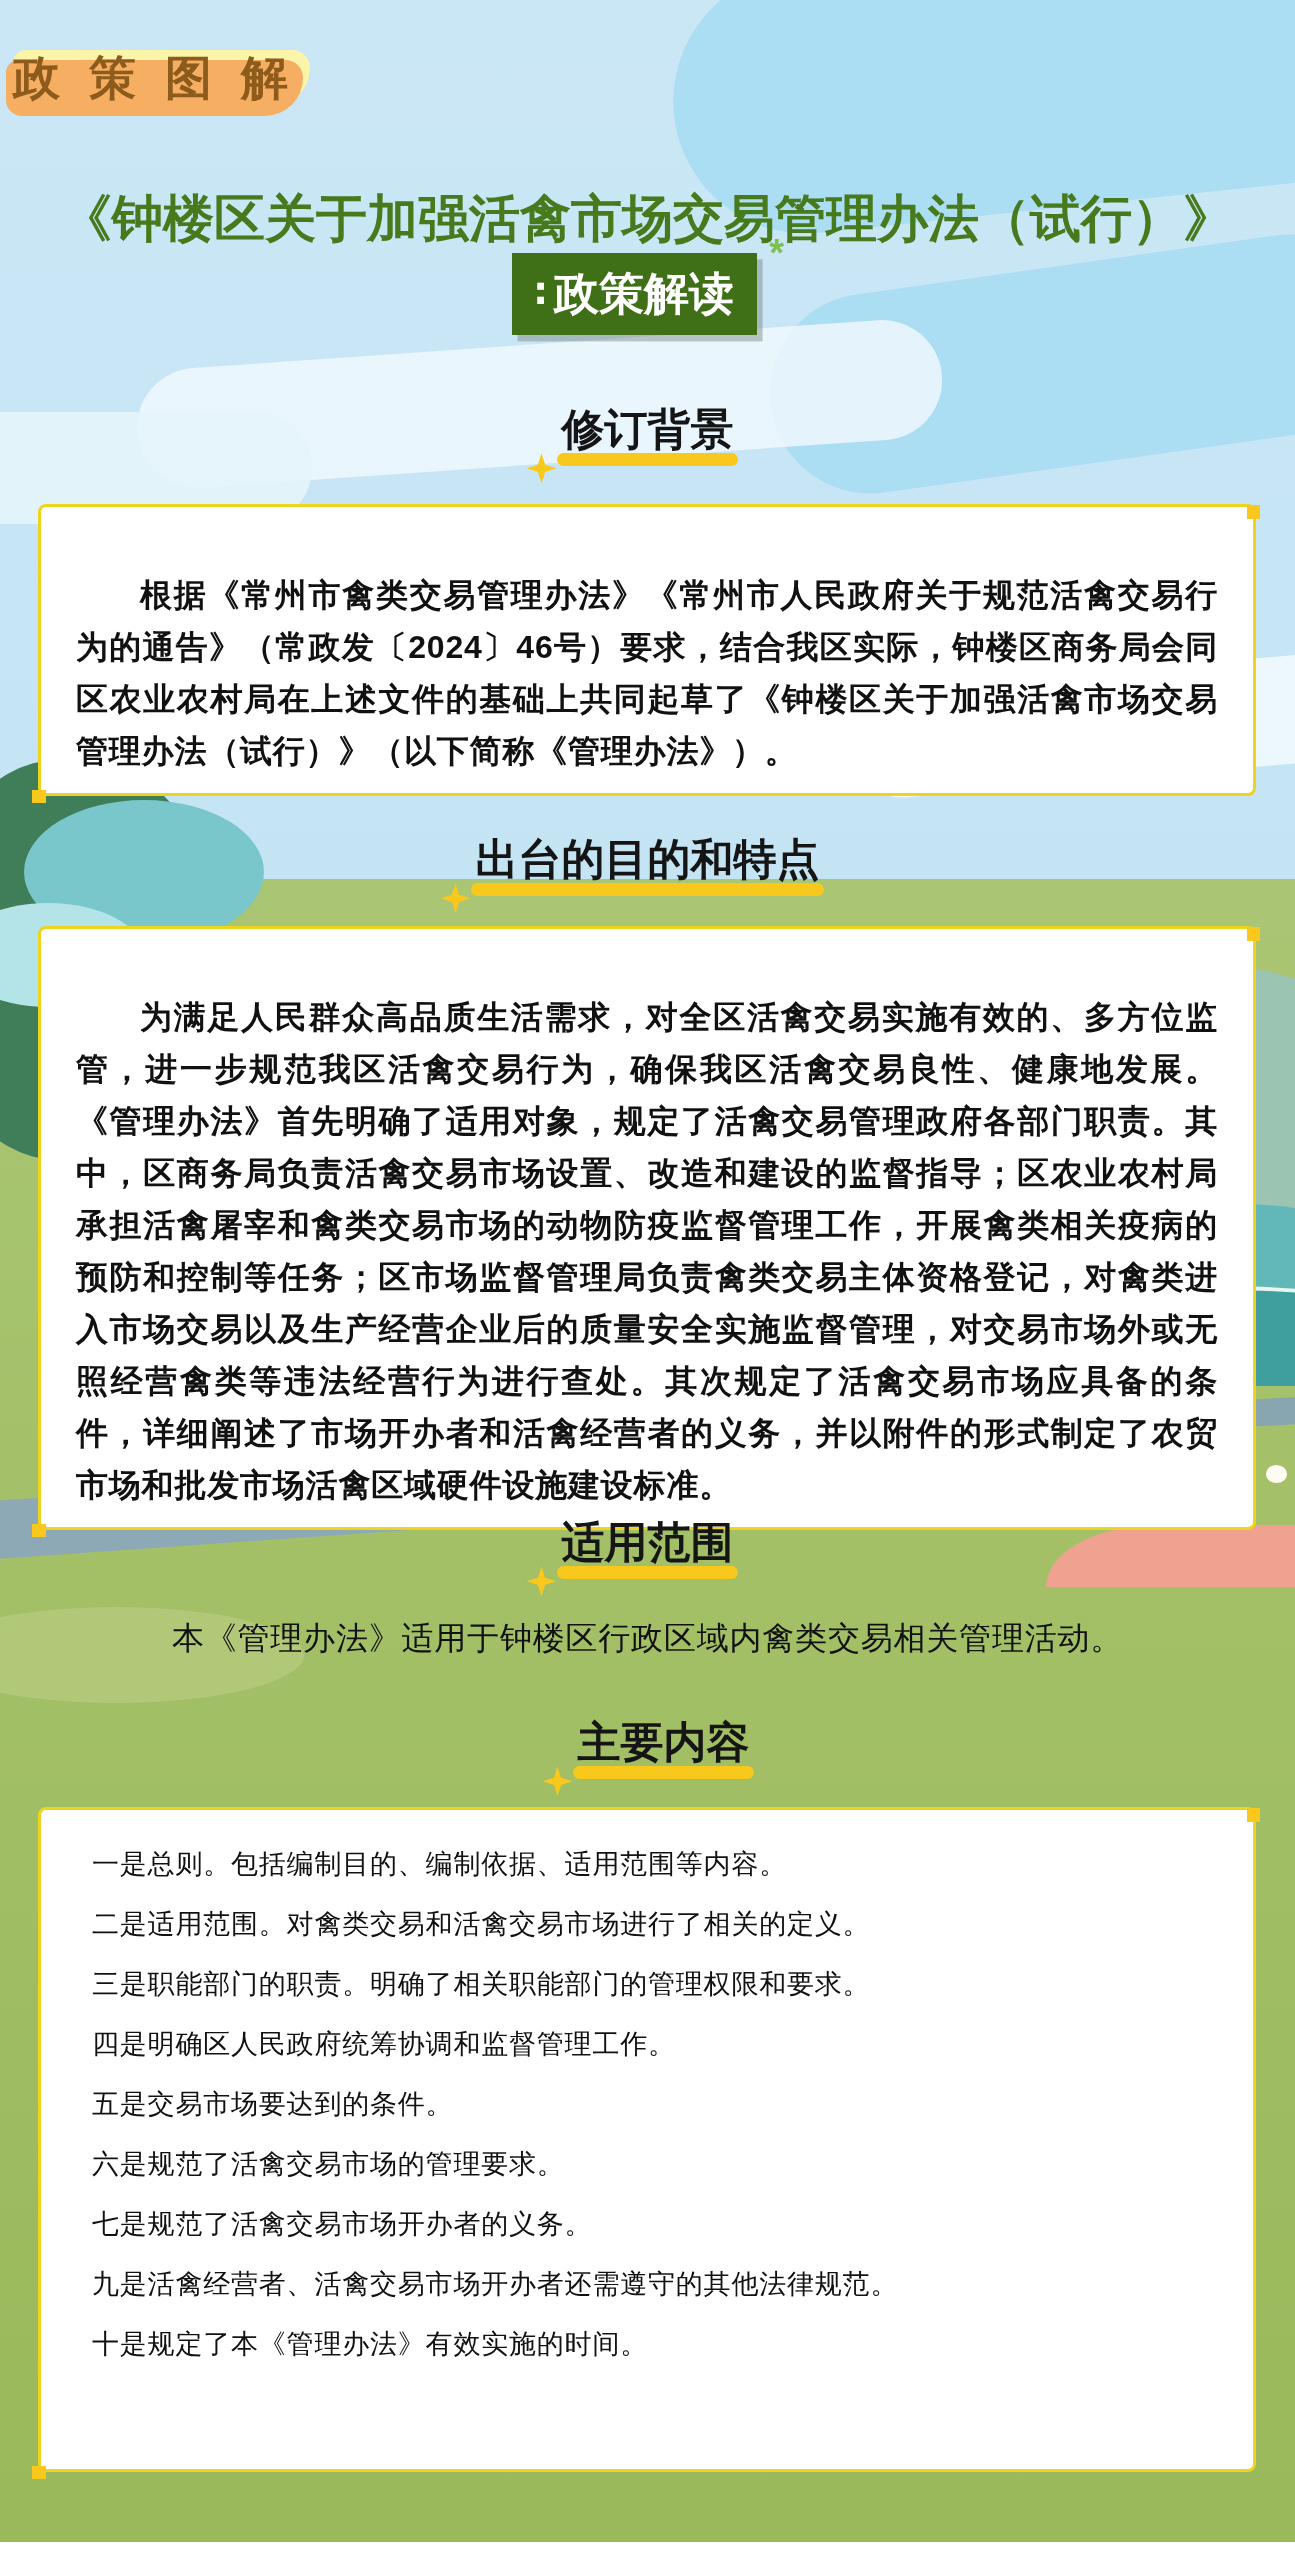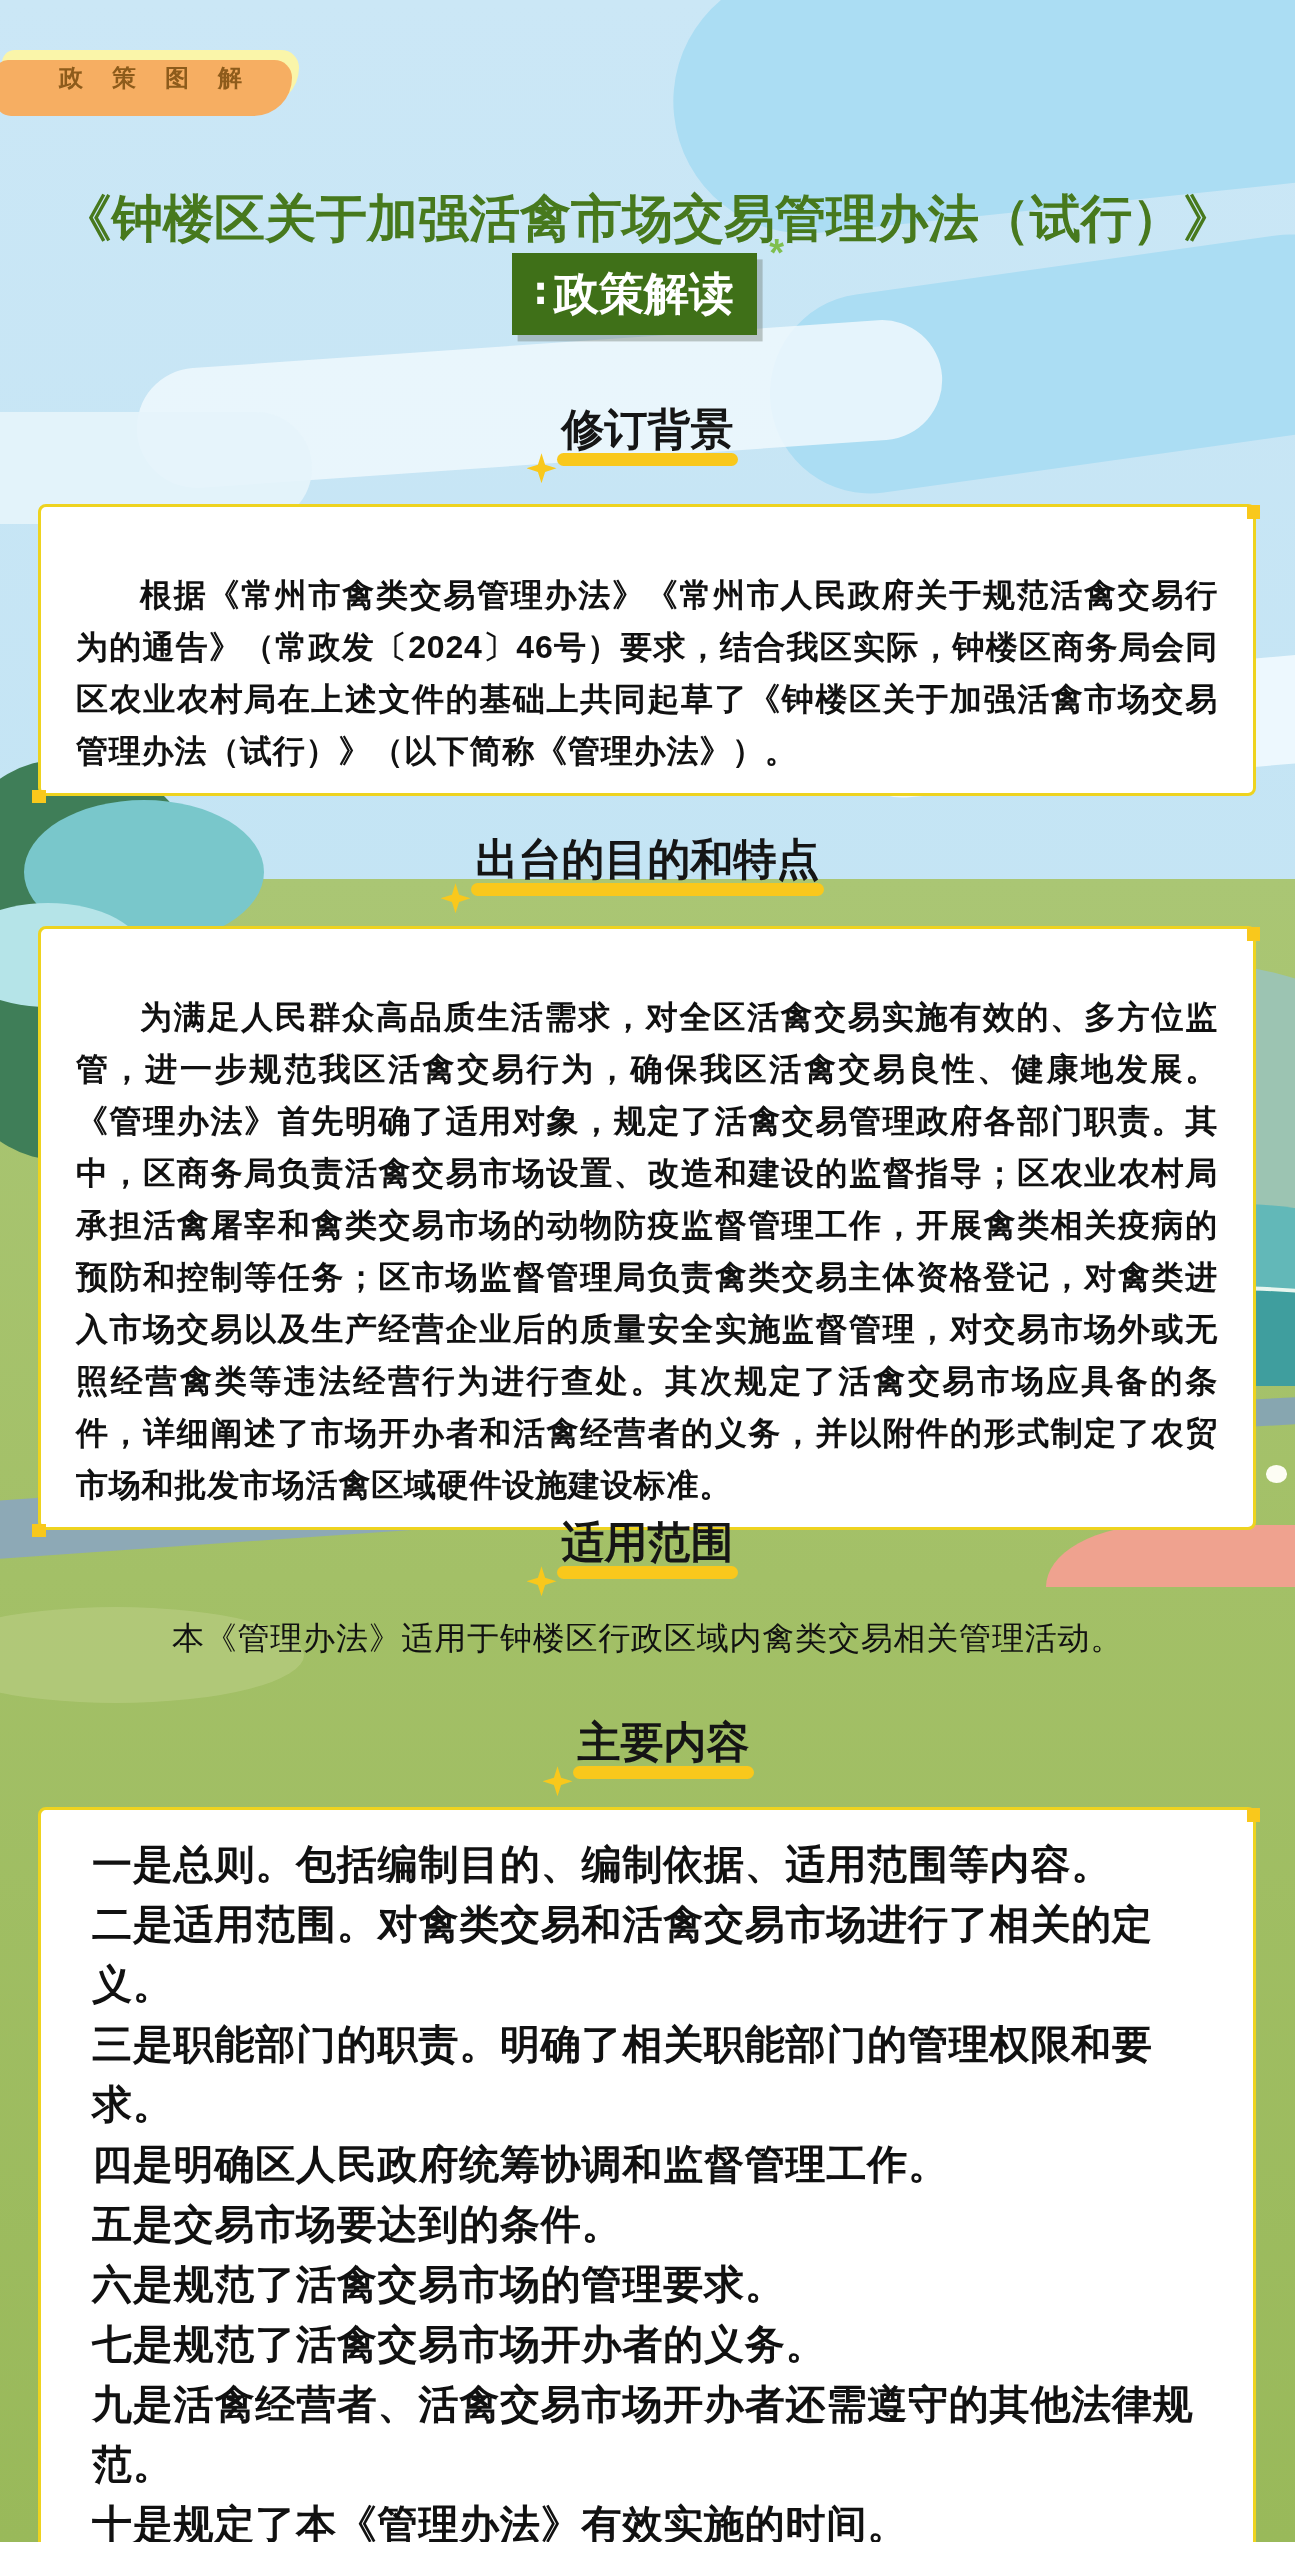--- a/index.html
+++ b/index.html
@@ -43,24 +43,24 @@
        background:#7f9fc2;opacity:.8;transform:rotate(-3deg);}
   .path-light{left:-72px;top:1607px;width:376px;height:96px;border-radius:50%;
        background:#b6cc80;opacity:.7;}
   .pink-mound{right:0;top:1525px;width:249px;height:62px;
        background:var(--pink-mound,#efa28f);border-top-left-radius:136px 76px;}
   .white-dot{left:1266px;top:1465px;width:21px;height:17.6px;border-radius:50%;
        background:#fdfdf4;}
   .bottom-band{left:0;top:2542px;width:1295px;height:34px;background:#ffffff;z-index:4;}
 
   
-  .corner-badge{position:absolute;left:2px;top:50px;width:297px;height:56px;z-index:3;
+  .corner-badge{position:absolute;left:13px;top:50px;width:297px;height:56px;z-index:3;
        background:var(--badge-bg,#faf5a9);border-radius:12.8px 17.6px 38px 16px;
-       display:flex;align-items:center;justify-content:center;
-       color:var(--badge-text,#8d5b1b);font-size:24px;font-weight:900;}
+       display:flex;align-items:center;
+       color:var(--badge-text,#8d5b1b);font-size:47px;font-weight:900;}
   .corner-badge::before{content:"";position:absolute;left:-7.2px;top:10.4px;width:100%;height:100%;
        background:var(--badge-shadow,#f6ae62);border-radius:inherit;z-index:-1;}
   .corner-badge span{letter-spacing:29px;margin-right:-29px;}
 
   .main-title{position:absolute;left:0;top:185px;width:100%;z-index:3;text-align:center;
        font-size:51px;font-weight:900;color:var(--title-green,#47791d);}
 
   .policy-badge{position:absolute;left:512px;top:253px;height:82px;min-width:245px;z-index:3;
        background:var(--policy-badge-bg,#3f7018);color:var(--policy-badge-text,#fff);
        display:flex;align-items:center;justify-content:center;box-sizing:border-box;
@@ -87,21 +87,21 @@
        border-radius:8px;color:var(--body-text,#111);}
   .info-box::before{content:"";position:absolute;right:-7.2px;top:-2.4px;width:13.6px;height:14.4px;
        background:var(--accent-gold,#f2cf22);}
   .info-box::after{content:"";position:absolute;left:-8.8px;bottom:-10.4px;width:13.6px;height:13.6px;
        background:var(--accent-gold,#f2cf22);}
   .para{padding:18px 35px 16px;font-size:32px;line-height:52px;font-weight:700;
        text-indent:2em;text-align:justify;letter-spacing:0.8px;margin-top:44px;}
   #box-bg{top:504px;min-height:277px;}
   #box-purpose{top:926px;min-height:540px;}
   #box-main{top:1807px;min-height:665px;}
-  .list{padding:24px 35px 21px 51px;font-size:40px;font-weight:700;}
+  .list{padding:24px 35px 21px 51px;font-size:27px;font-weight:400;}
   .list-line{line-height:60px;letter-spacing:0.8px;}
 
   .scope-line{position:absolute;left:0;top:1617px;width:100%;z-index:3;text-align:center;
        font-size:32px;font-weight:400;color:var(--body-text,#111);letter-spacing:0.8px;}
 </style>
 </head>
 <body>
 
 <div class="canvas">
 

